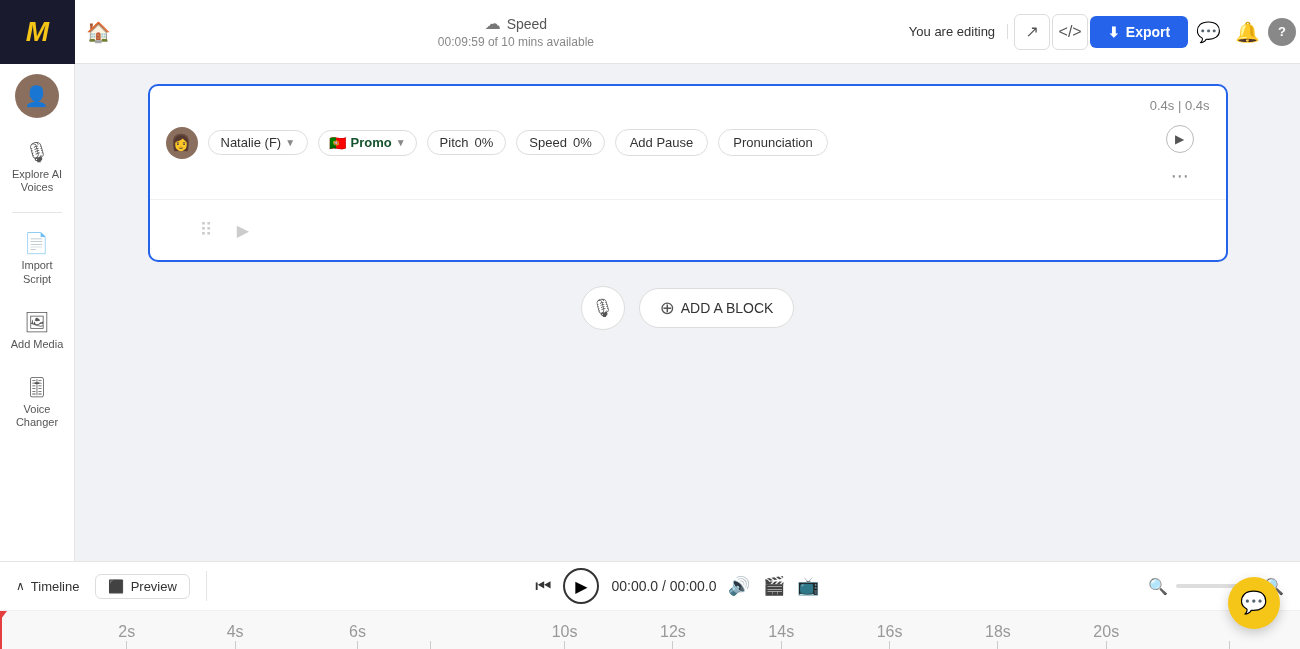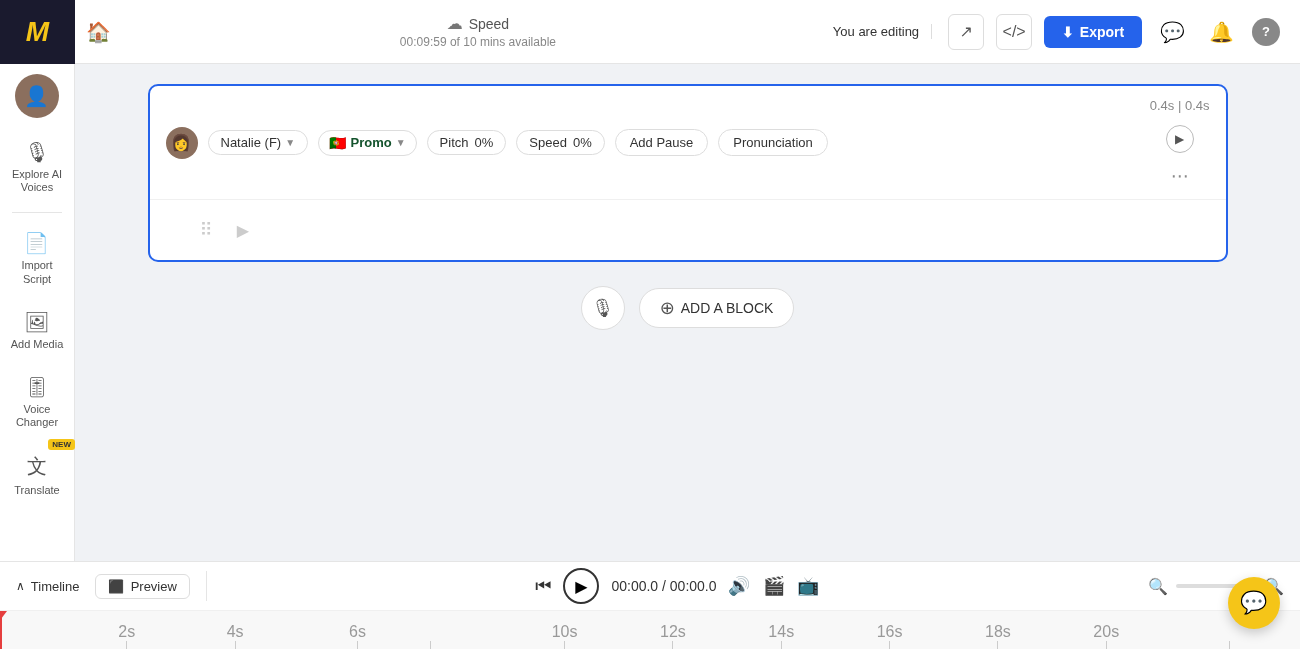--- a/index.html
+++ b/index.html
@@ -14,21 +14,21 @@
       width: 75px; height: 64px; background: #1a1a2e; display: flex; align-items: center; justify-content: center; flex-shrink: 0;
     }
     .logo-icon { font-size: 28px; color: #f5c518; font-weight: 900; font-style: italic; }
     .topbar-home { width: 48px; display: flex; align-items: center; justify-content: center; color: #555; font-size: 20px; cursor: pointer; }
     .topbar-center {
       flex: 1; display: flex; flex-direction: column; align-items: center; justify-content: center;
     }
     .saved-status { display: flex; align-items: center; gap: 6px; color: #555; font-size: 14px; }
     .cloud-icon { color: #777; font-size: 16px; }
     .time-status { font-size: 12px; color: #888; margin-top: 2px; }
-    .topbar-right { display: flex; align-items: center; gap: 12px; padding-right: 20px; }
+    .topbar-right { display: flex; align-items: center; gap: 2px; padding-right: 4px; }
     .editing-label { font-size: 13px; color: #333; font-weight: 500; border-right: 1px solid #ddd; padding-right: 12px; margin-right: 4px; }
     .icon-btn {
       width: 36px; height: 36px; border: 1px solid #ddd; border-radius: 6px; background: #fff;
       display: flex; align-items: center; justify-content: center; cursor: pointer; font-size: 16px; color: #555;
     }
     .export-btn {
       background: #2563eb; color: #fff; border: none; border-radius: 6px; padding: 8px 18px;
       font-size: 14px; font-weight: 600; cursor: pointer; display: flex; align-items: center; gap: 6px;
     }
     .export-btn .export-arrow { font-size: 14px; }
@@ -235,25 +235,20 @@
       <span class="s-icon">📄</span>
       <span class="s-label">Import Script</span>
     </div>
     <div class="sidebar-item">
       <span class="s-icon">🖼</span>
       <span class="s-label">Add Media</span>
     </div>
     <div class="sidebar-item">
       <span class="s-icon">🎚</span>
       <span class="s-label">Voice Changer</span>
-    </div>
-    <div class="sidebar-item sidebar-item-wrapper" style="position:relative;">
-      <span class="new-badge">NEW</span>
-      <span class="s-icon">文</span>
-      <span class="s-label">Translate</span>
     </div>
   </div>
 
   <div class="content-area">
     <div class="block-editor">
 
       <div class="block-toolbar">
         <div class="voice-avatar">
           <span>👩</span>
         </div>

